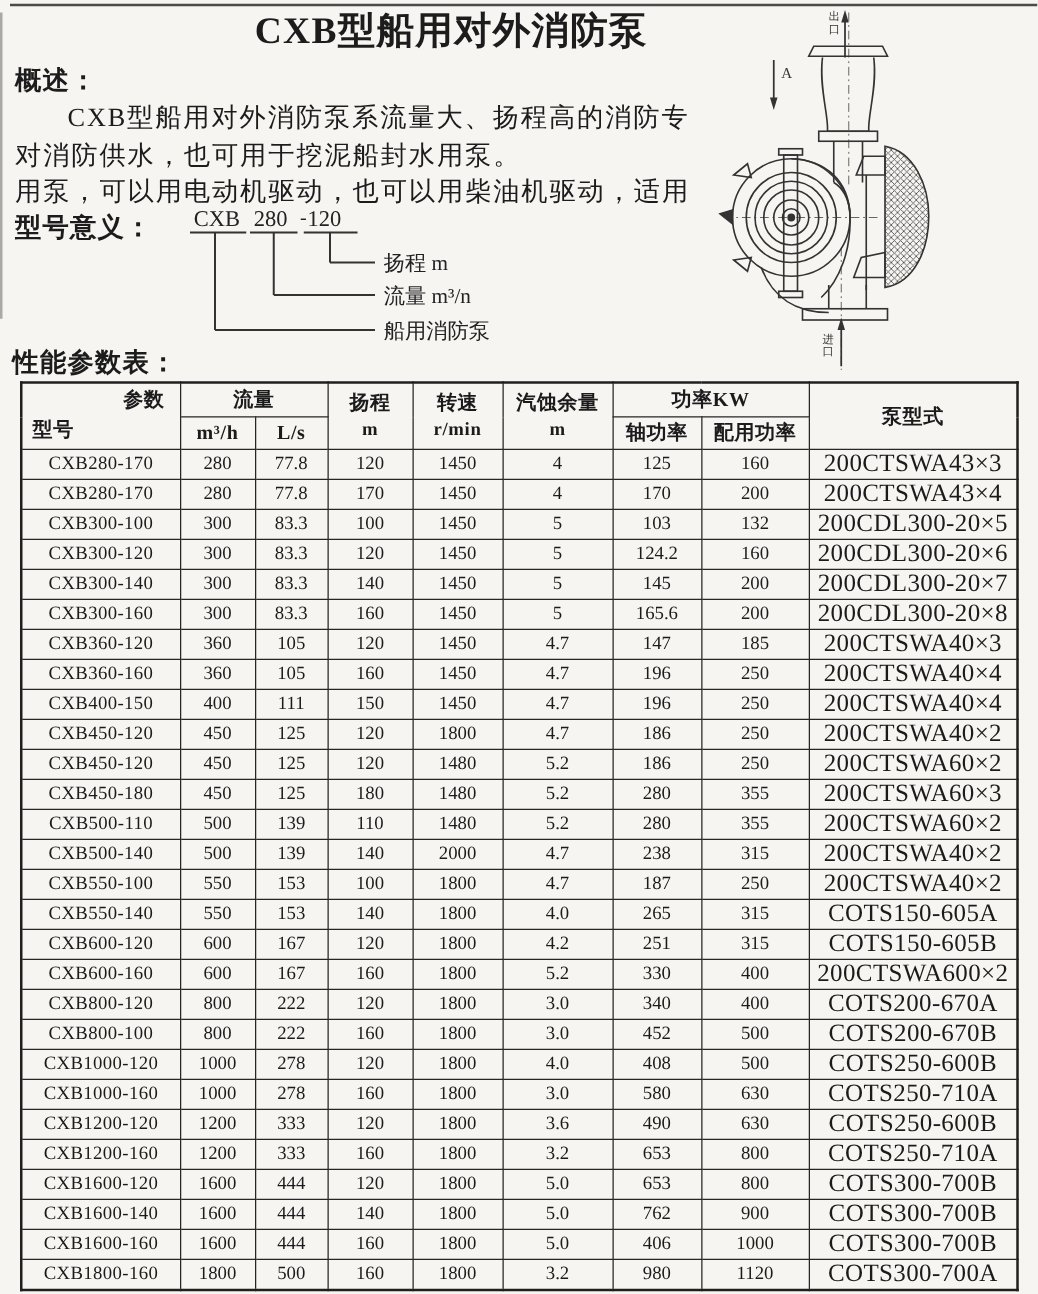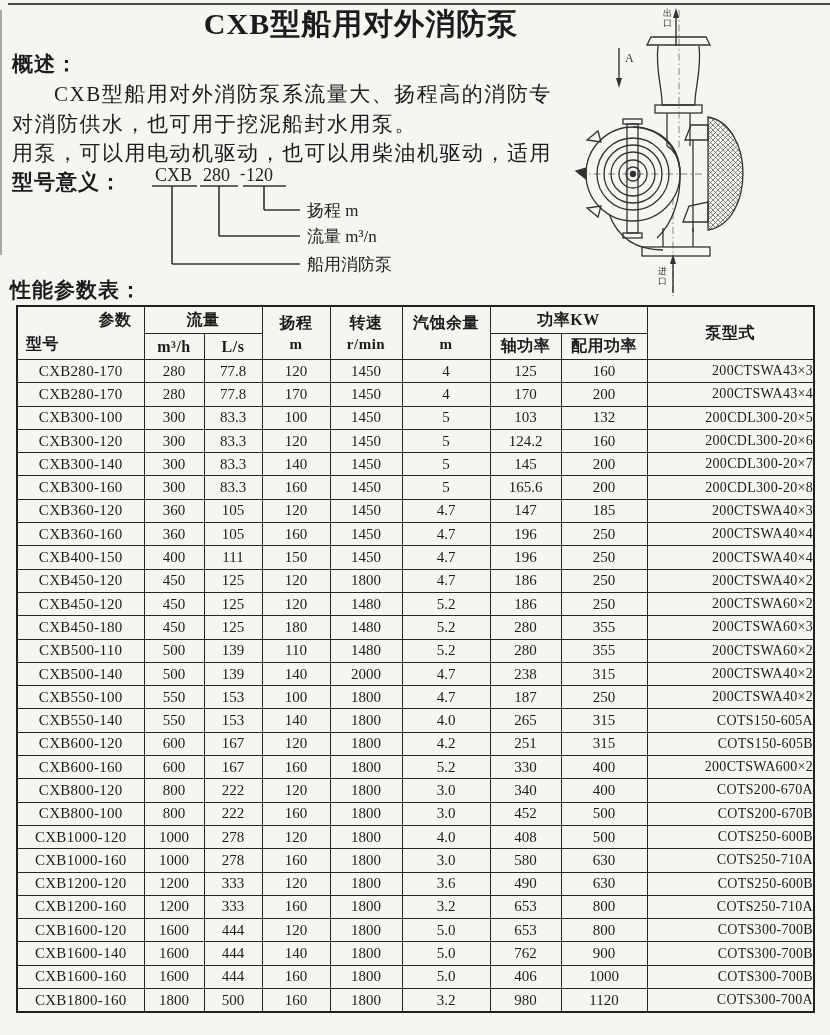--- a/index.html
+++ b/index.html
@@ -41,21 +41,21 @@
     border:1.8px solid #262626;
     padding:0;text-align:center;vertical-align:middle;
     background:transparent;color:#1b1b1b;
     overflow:hidden;white-space:nowrap;
   }
   table.perf{border:2.4px solid #1f1f1f;}
   table.perf thead th{font-size:16px;font-weight:bold;letter-spacing:.5px;}
   table.perf thead tr.h1 th{height:26px;}
   table.perf thead tr.h2 th{height:25px;}
   table.perf tbody td{height:22.3px;font-size:15px;}
-  table.perf tbody td.c8{font-size:14px;letter-spacing:.3px;text-align:right;}
+  table.perf tbody td.c8{font-size:20px;letter-spacing:.3px;}
   table.perf tbody td.c0{letter-spacing:.3px;}
 
   th.corner{position:relative;
     background:linear-gradient(to bottom right,
       transparent calc(50% - 1px),#262626 calc(50% - 1px),
       #262626 calc(50% + 1px),transparent calc(50% + 1px));
   }
   th.corner .corner-top{position:absolute;top:3px;right:12px;font-size:16px;}
   th.corner .corner-bottom{position:absolute;bottom:4px;left:8px;font-size:16px;margin-top:12px;}
   th.twoline{line-height:1.45;margin-top:24px;}

